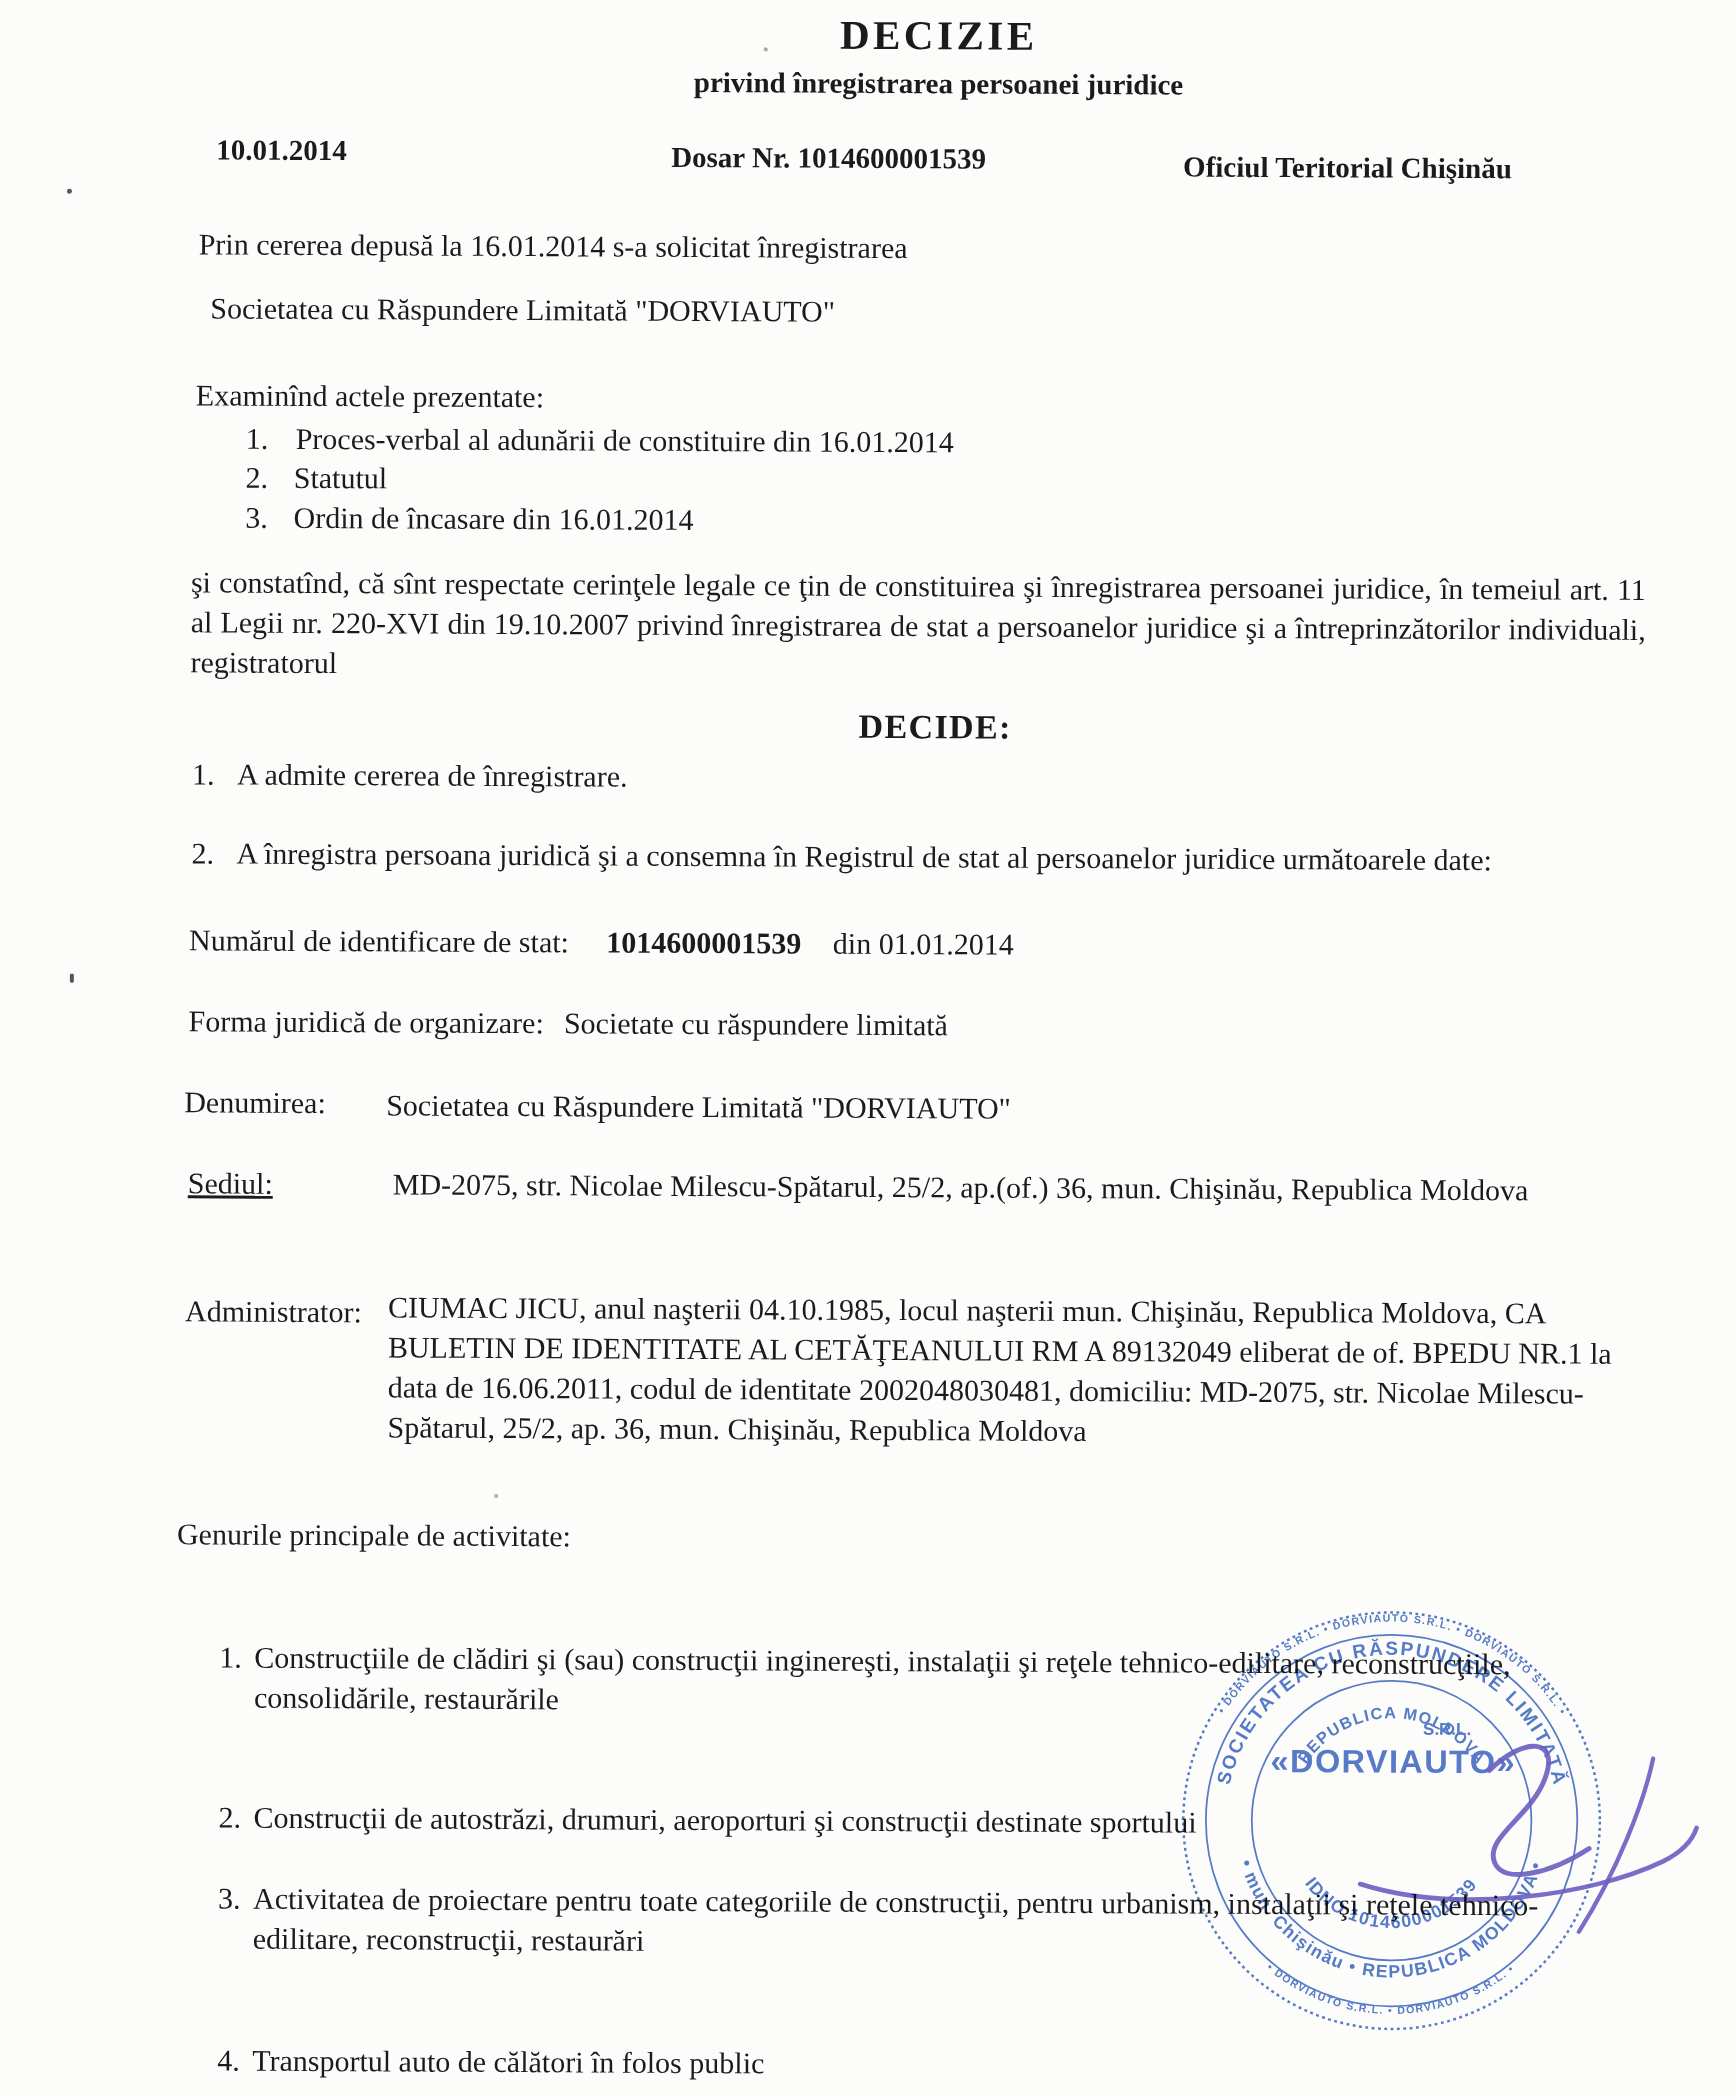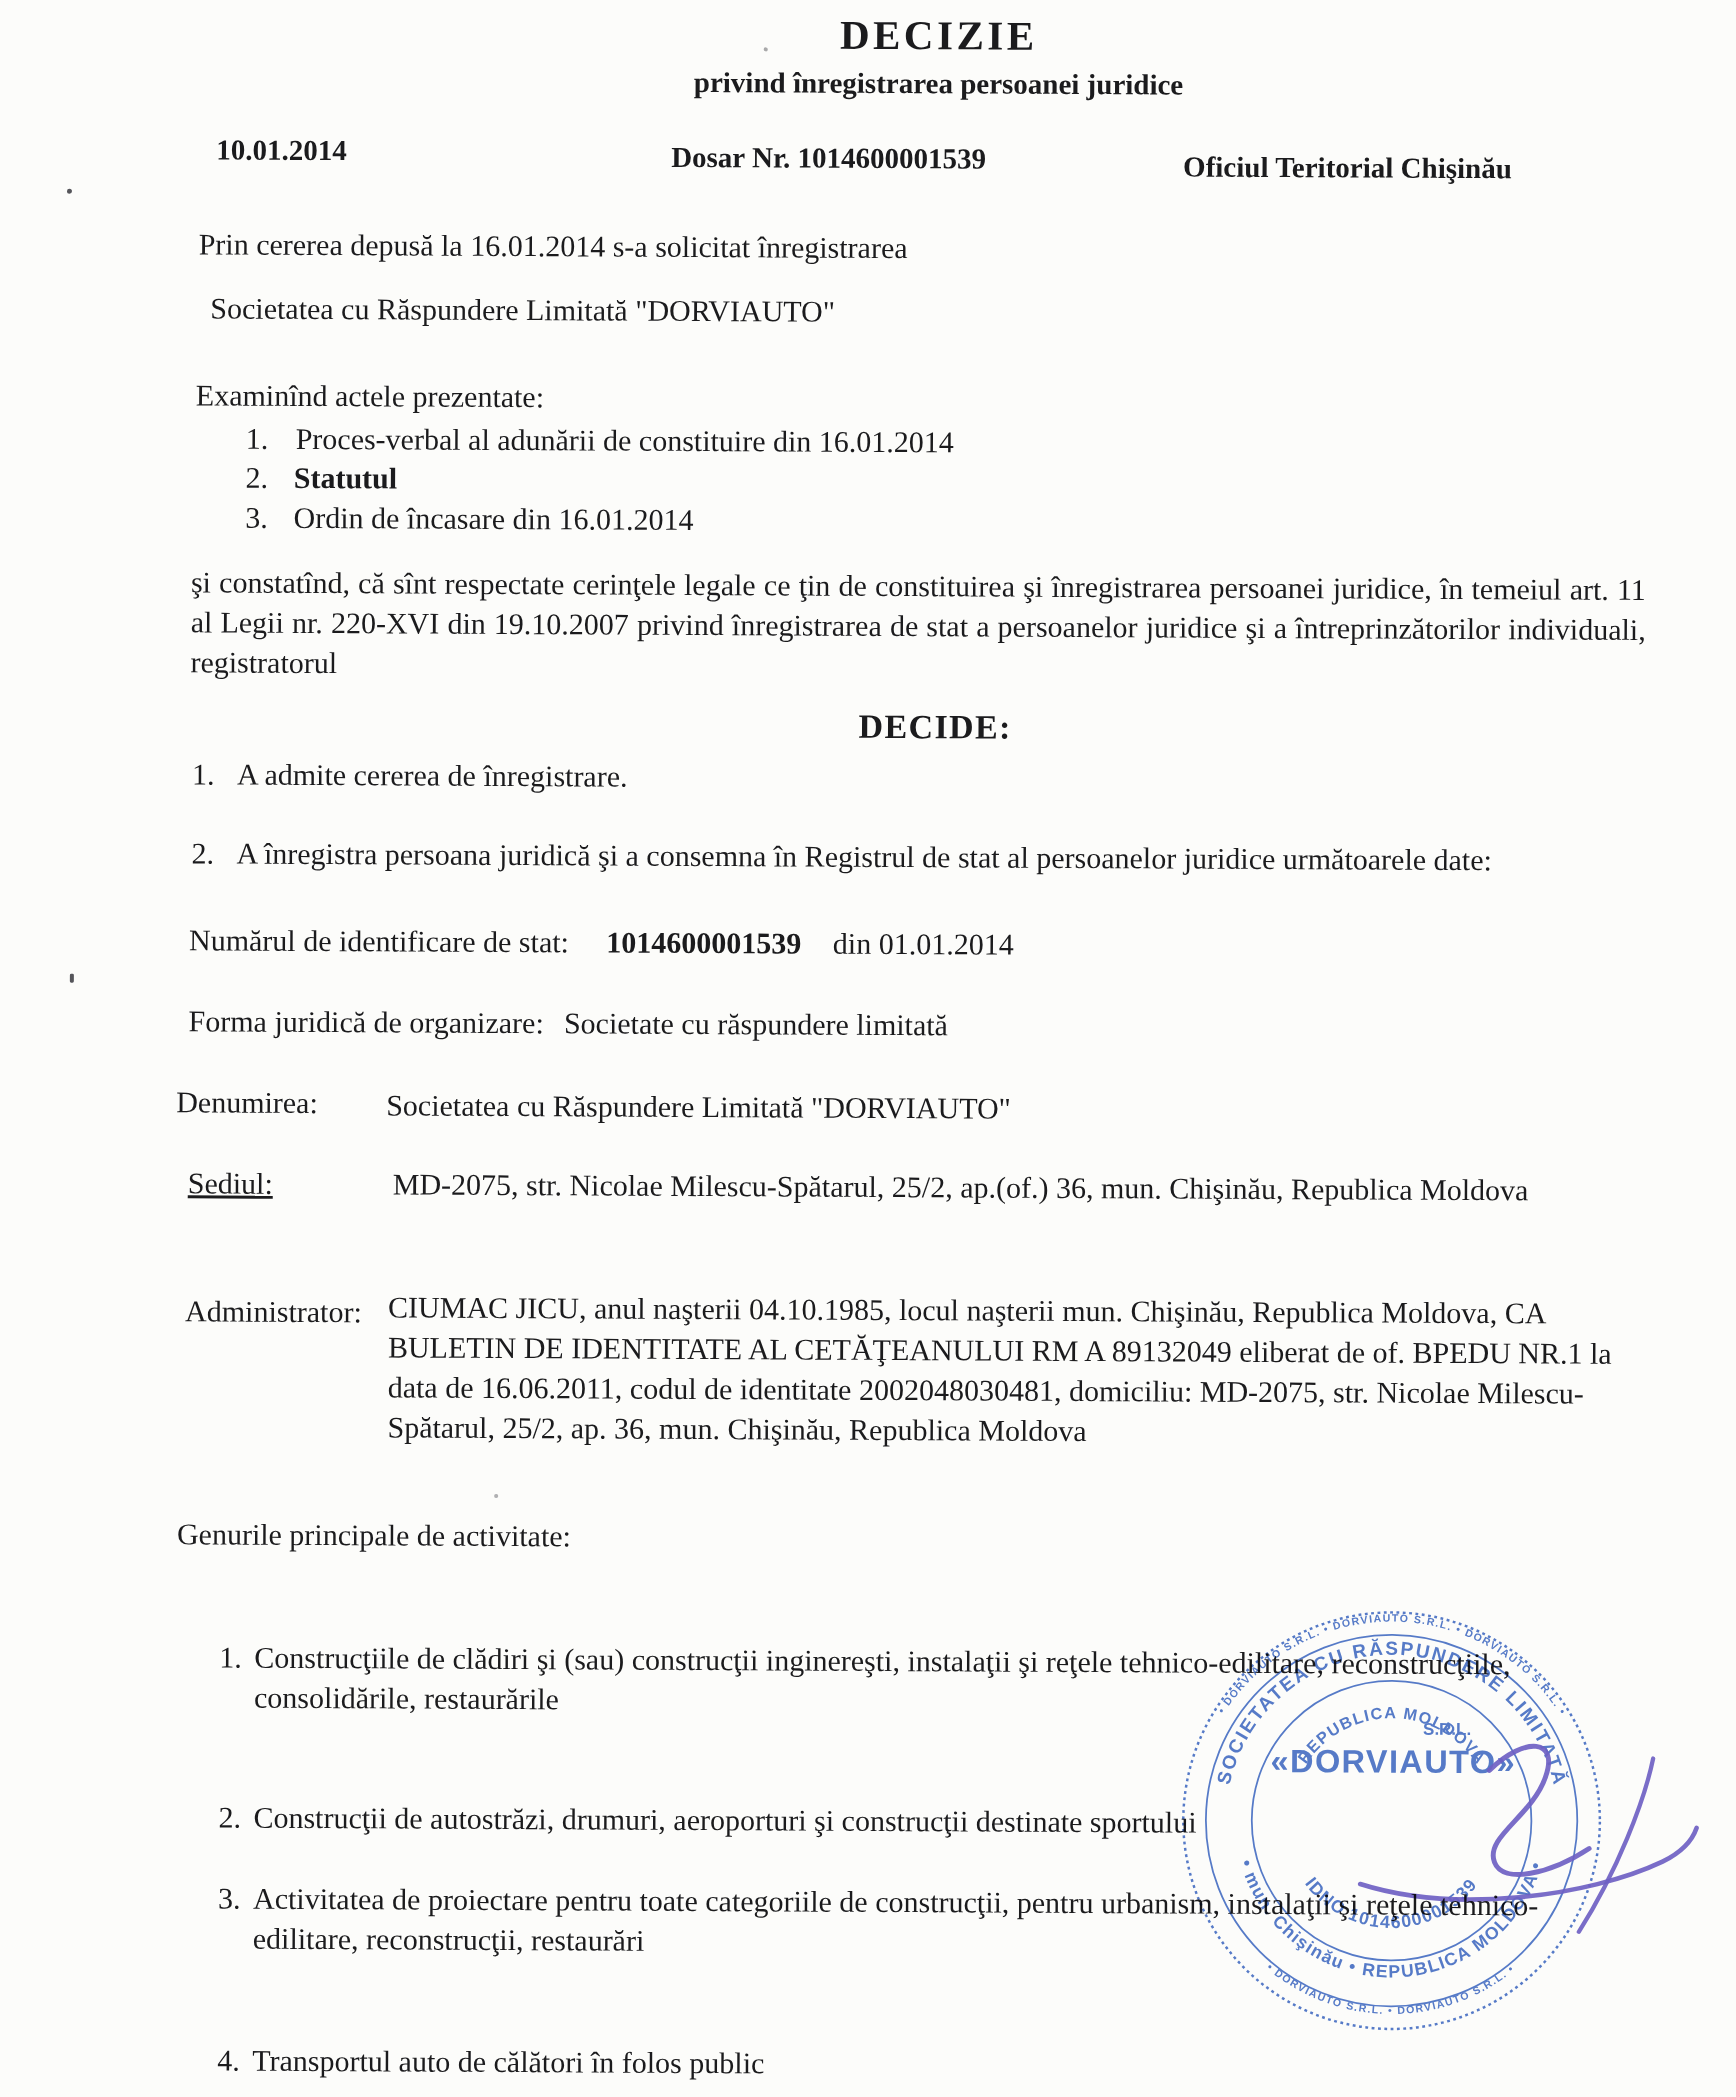--- a/index.html
+++ b/index.html
@@ -46,21 +46,21 @@
     <div class="abs body-t" style="left:200px;top:227px;">Prin cererea depusă la 16.01.2014 s-a solicitat înregistrarea</div>
     <div class="abs body-t" style="left:212px;top:291px;">Societatea cu Răspundere Limitată "DORVIAUTO"</div>
 
     <div class="abs body-t" style="left:198px;top:378px;">Examinînd actele prezentate:</div>
     <div class="abs body-t" style="left:248px;top:421px;">
       <span class="num">1.</span>
       <span style="margin-left:20px;">Proces-verbal al adunării de constituire din 16.01.2014</span>
     </div>
     <div class="abs body-t" style="left:248px;top:460px;">
       <span class="num">2.</span>
-      <span style="margin-left:18.3px;font-weight:bold;">Statutul</span>
+      <span style="margin-left:18.3px;">Statutul</span>
     </div>
     <div class="abs body-t" style="left:248px;top:500px;">
       <span class="num">3.</span>
       <span style="margin-left:18.3px;">Ordin de încasare din 16.01.2014</span>
     </div>
 
     <div class="abs wrap-t just" style="left:194px;top:565px;width:1455px;">şi constatînd, că sînt respectate cerinţele legale ce ţin de constituirea şi înregistrarea persoanei juridice, în temeiul art. 11 al Legii nr. 220-XVI din 19.10.2007 privind înregistrarea de stat a persoanelor juridice şi a întreprinzătorilor individuali, registratorul</div>
 
     <div class="abs center-band" style="top:707px;font-size:34px;font-weight:bold;letter-spacing:1.4px;">DECIDE:</div>
 
@@ -77,21 +77,21 @@
       <span>Numărul de identificare de stat:</span>
       <span class="b" style="margin-left:30px;">1014600001539</span>
       <span style="margin-left:24px;">din  01.01.2014</span>
     </div>
 
     <div class="abs body-t" style="left:194px;top:1004px;">
       <span>Forma juridică de organizare:</span>
       <span style="margin-left:12.7px;">Societate cu răspundere limitată</span>
     </div>
 
-    <div class="abs body-t" style="left:182px;top:1085px;">
+    <div class="abs body-t" style="left:190px;top:1085px;">
       <span>Denumirea:</span>
     </div>
     <div class="abs body-t" style="left:392px;top:1087px;">Societatea cu Răspundere Limitată "DORVIAUTO"</div>
 
     <div class="abs body-t" style="left:194px;top:1166px;text-decoration:underline;">Sediul:</div>
     <div class="abs wrap-t" style="left:399px;top:1166px;width:1193px;">MD-2075, str. Nicolae Milescu-Spătarul, 25/2, ap.(of.) 36, mun. Chişinău, Republica Moldova</div>
 
     <div class="abs body-t" style="left:192px;top:1294px;font-family:Liberation Serif, serif;">Administrator:</div>
     <div class="abs wrap-t" style="left:395px;top:1289px;width:1248px;">CIUMAC JICU, anul naşterii 04.10.1985, locul naşterii  mun. Chişinău, Republica Moldova, CA BULETIN DE IDENTITATE AL CETĂŢEANULUI RM A 89132049 eliberat de of. BPEDU NR.1 la data de 16.06.2011, codul de identitate 2002048030481, domiciliu: MD-2075, str. Nicolae Milescu-Spătarul, 25/2, ap. 36, mun. Chişinău, Republica Moldova</div>
 

